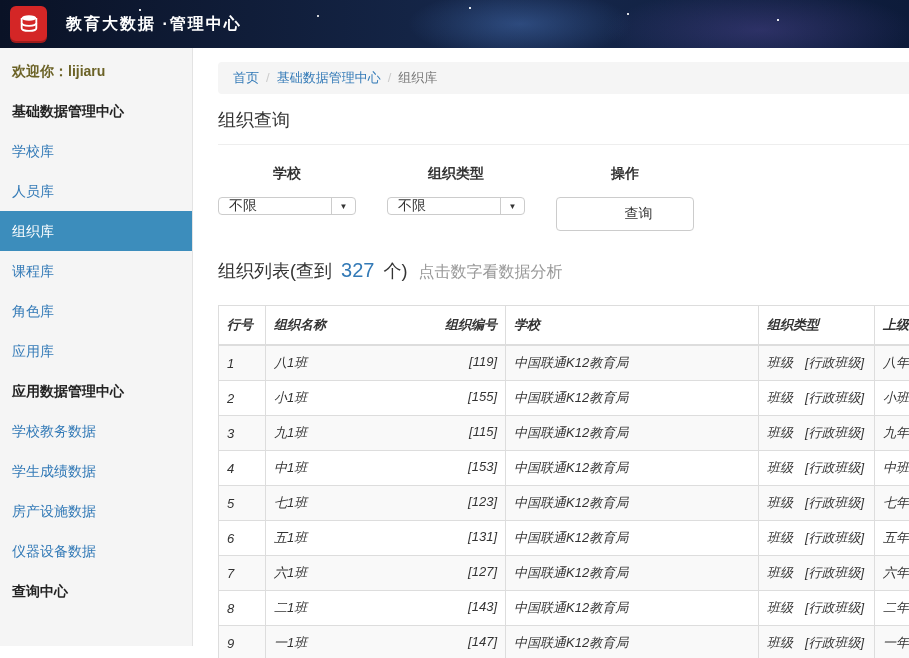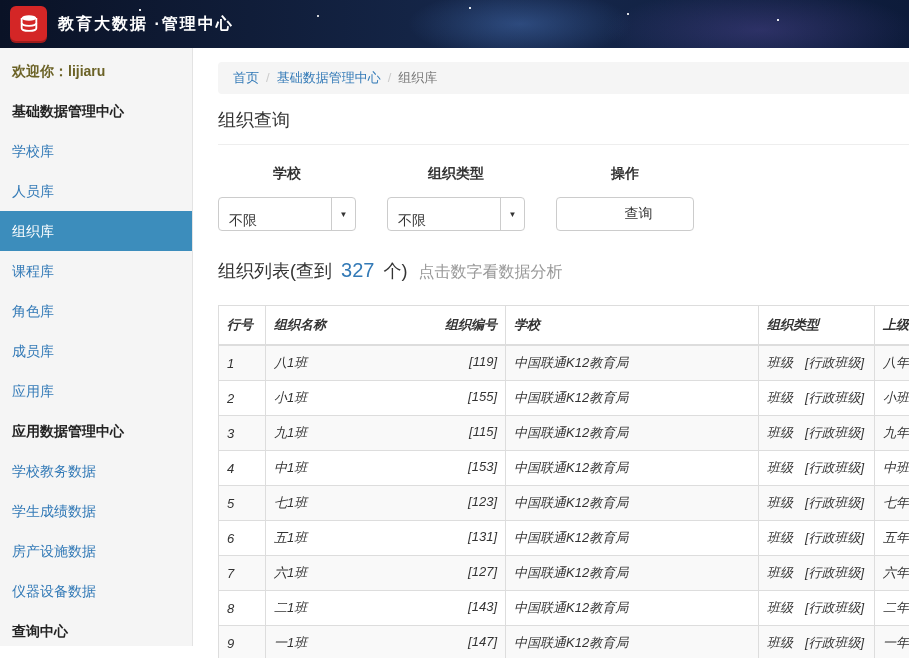--- a/index.html
+++ b/index.html
@@ -23,21 +23,21 @@
       radial-gradient(1px 1px at 852px 9px,  rgba(255,255,255,.7) 50%, transparent 51%),
       radial-gradient(160px 50px at 520px 24px, rgba(90,140,220,.35), transparent 70%),
       radial-gradient(220px 60px at 760px 30px, rgba(120,95,200,.28), transparent 70%),
       linear-gradient(90deg,#0a1226 0%, #16284c 55%, #0d1b3a 100%);
   }
   .logo{
     width:37px; height:37px; border-radius:6px; background:#d42626;
     display:flex; align-items:center; justify-content:center; margin-right:11px;
     box-shadow:inset 0 -2px 0 rgba(0,0,0,.25);
   }
-  .app-title{ color:#fff; font-size:16px; font-weight:bold; letter-spacing:2px; }
+  .app-title{ color:#fff; font-size:16px; font-weight:bold; letter-spacing:2px;margin-left:8px; }
 
   
   .layout{ position:relative; height:610px; }
   .sidebar{
     position:absolute; left:0; top:0; bottom:12px; width:193px;
     background:#f5f5f5; border-right:1px solid #e3e3e3;
   }
   .welcome{
     padding:15px 12px 10px 12px; font-size:14px; font-weight:bold; color:#6b6226;
   }
@@ -60,22 +60,22 @@
 
   
   .page-title{ font-size:18px; font-weight:normal; color:#333; margin:8px 0 12px 0; }
   .rule{ border:none; border-top:1px solid #eee; margin-bottom:20px; }
 
   
   .filter-row{ display:flex; gap:31px; margin-bottom:28px; }
   .fgroup{ width:138px; }
   .flabel{ text-align:center; font-size:14px; font-weight:bold; color:#333; margin-bottom:14px; }
   .select{
-    height:34px; background:#fff; border:1px solid #ccc; border-radius:4px;
-    display:flex; align-items:flex-end; cursor:pointer;
+    height:18px; background:#fff; border:1px solid #ccc; border-radius:4px;
+    display:flex; align-items:center; cursor:pointer;
   }
   .sel-val{ flex:1; padding-left:10px; font-size:14px; color:#333; }
   .caret-box{
     width:24px; align-self:stretch; display:flex; align-items:center; justify-content:center;
     border-left:1px solid #ccc; font-size:8px; color:#333;
   }
   .query-btn{
     width:138px; height:34px; background:#fff; border:1px solid #ccc; border-radius:4px;
     font-size:14px; color:#333; cursor:pointer; font-family:inherit;padding-left:27px;
   }
@@ -111,21 +111,20 @@
 
   <aside class="sidebar">
     <div class="welcome">欢迎你：lijiaru</div>
     <nav>
         <div class="sb-item sb-header">基础数据管理中心</div>
         <div class="sb-item sb-link">学校库</div>
         <div class="sb-item sb-link">人员库</div>
         <div class="sb-item sb-link active">组织库</div>
         <div class="sb-item sb-link">课程库</div>
         <div class="sb-item sb-link">角色库</div>
-        <div class="sb-item sb-link">成员库</div>
         <div class="sb-item sb-link">应用库</div>
         <div class="sb-item sb-header">应用数据管理中心</div>
         <div class="sb-item sb-link">学校教务数据</div>
         <div class="sb-item sb-link">学生成绩数据</div>
         <div class="sb-item sb-link">房产设施数据</div>
         <div class="sb-item sb-link">仪器设备数据</div>
         <div class="sb-item sb-header">查询中心</div>
       </nav>
   </aside>
 

